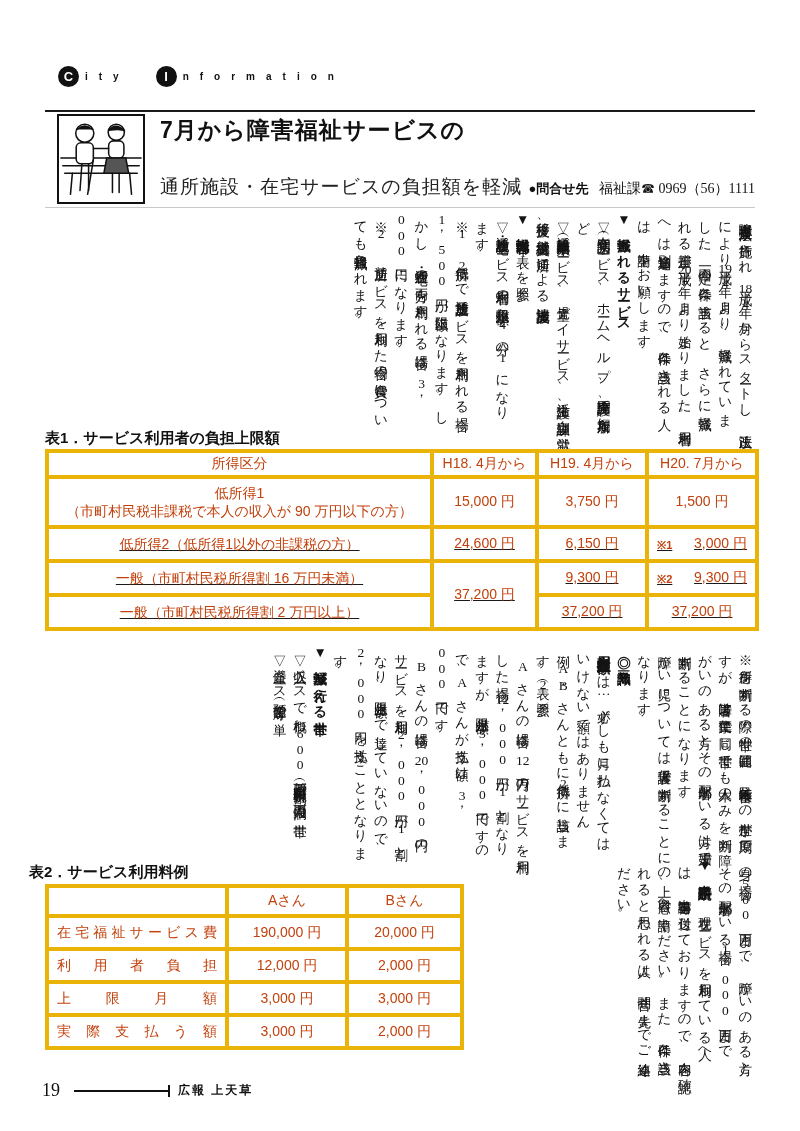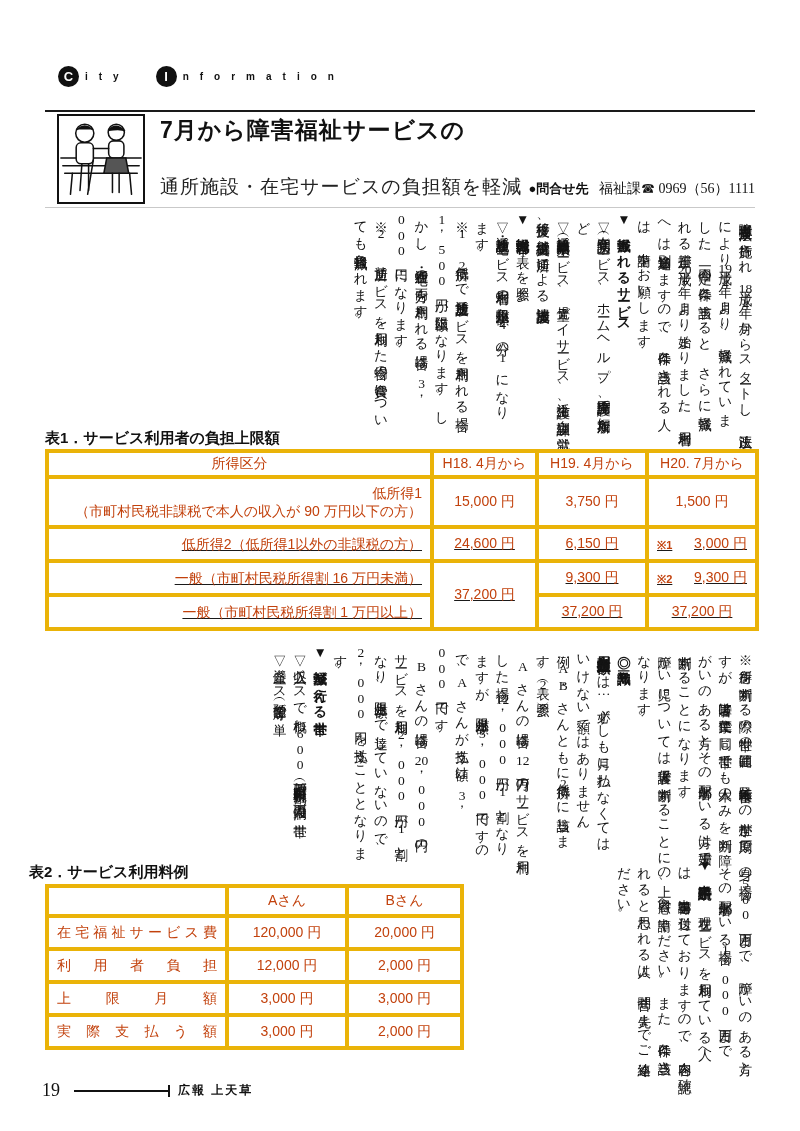--- a/index.html
+++ b/index.html
@@ -51,21 +51,21 @@
   .tbl-title { position:absolute; font-size:15px; font-weight:bold; color:#111; }
   #t1-title { left:45px; top:429px; width:710px; }
   #t2-title { left:29px; top:863px; width:415px; }
 
   table { border-collapse:collapse; table-layout:fixed; }
   #table1 { position:absolute; left:45px; top:449px; width:710px; border:2px solid #1a1a1a; }
   #table2 { position:absolute; left:45px; top:884px; width:415px; border:2px solid #1a1a1a; }
   td, th { border:4px solid #eab308; font-weight:normal; font-size:14px; color:#c2410c; padding:2px 8px; box-sizing:border-box; }
   th { text-align:center; }
   .num { text-align:center; white-space:nowrap; }
-  .lbl { text-align:right; line-height:1.3; }
+  .lbl { text-align:center; line-height:1.3; }
   .markcell { display:flex; justify-content:space-between; align-items:center; }
   .mark { font-size:11px; font-weight:bold; }
   #table1 tr.hrow { height:26px; }
   #table1 tr.r1 { height:50px; }
   #table1 tr.r2, #table1 tr.r3, #table1 tr.r4 { height:34px;text-decoration:underline; }
   #table2 tr.hrow { height:30px; }
   #table2 tr.drow { height:33px; }
   .jlbl { text-align:justify; text-align-last:justify; }
 
   
@@ -177,21 +177,21 @@
       <td class="num" rowspan="2">37,200 円</td>
       <td class="num">9,300 円</td>
       <td>
             <div class="markcell">
               <span class="mark">※2</span>
               <span>9,300 円</span>
             </div>
           </td>
     </tr>
     <tr class="r4">
-      <td class="lbl">一般（市町村民税所得割 1 万円以上）</td>
+      <td class="lbl">一般（市町村民税所得割 2 万円以上）</td>
       <td class="num">37,200 円</td>
       <td class="num">37,200 円</td>
     </tr>
   </tbody>
     </table>
 
   <div class="vtext" id="sec2">
     <p>※所得を判断する際の世帯の範囲は、住民基本台帳での世帯が原則ですが。障害者は住民票で同じ世帯でも本人のみを判断、障がいのある方とその配偶者がいる方は夫婦で判断することになります。</p>
     <p>障がい児については保護者で判断することになります。</p>
     <p class="vh">◎豆知識</p>
@@ -212,21 +212,21 @@
         <col style="width:115px">
       </colgroup>
     <tbody>
         <tr class="hrow">
       <th></th>
       <th>Aさん</th>
       <th>Bさん</th>
     </tr>
     <tr class="drow">
       <td class="lbl jlbl">在宅福祉サービス費</td>
-      <td class="num">120,000 円</td>
+      <td class="num">190,000 円</td>
       <td class="num">20,000 円</td>
     </tr>
     <tr class="drow">
       <td class="lbl jlbl">利用者負担</td>
       <td class="num">12,000 円</td>
       <td class="num">2,000 円</td>
     </tr>
     <tr class="drow">
       <td class="lbl jlbl">上限月額</td>
       <td class="num">3,000 円</td>

